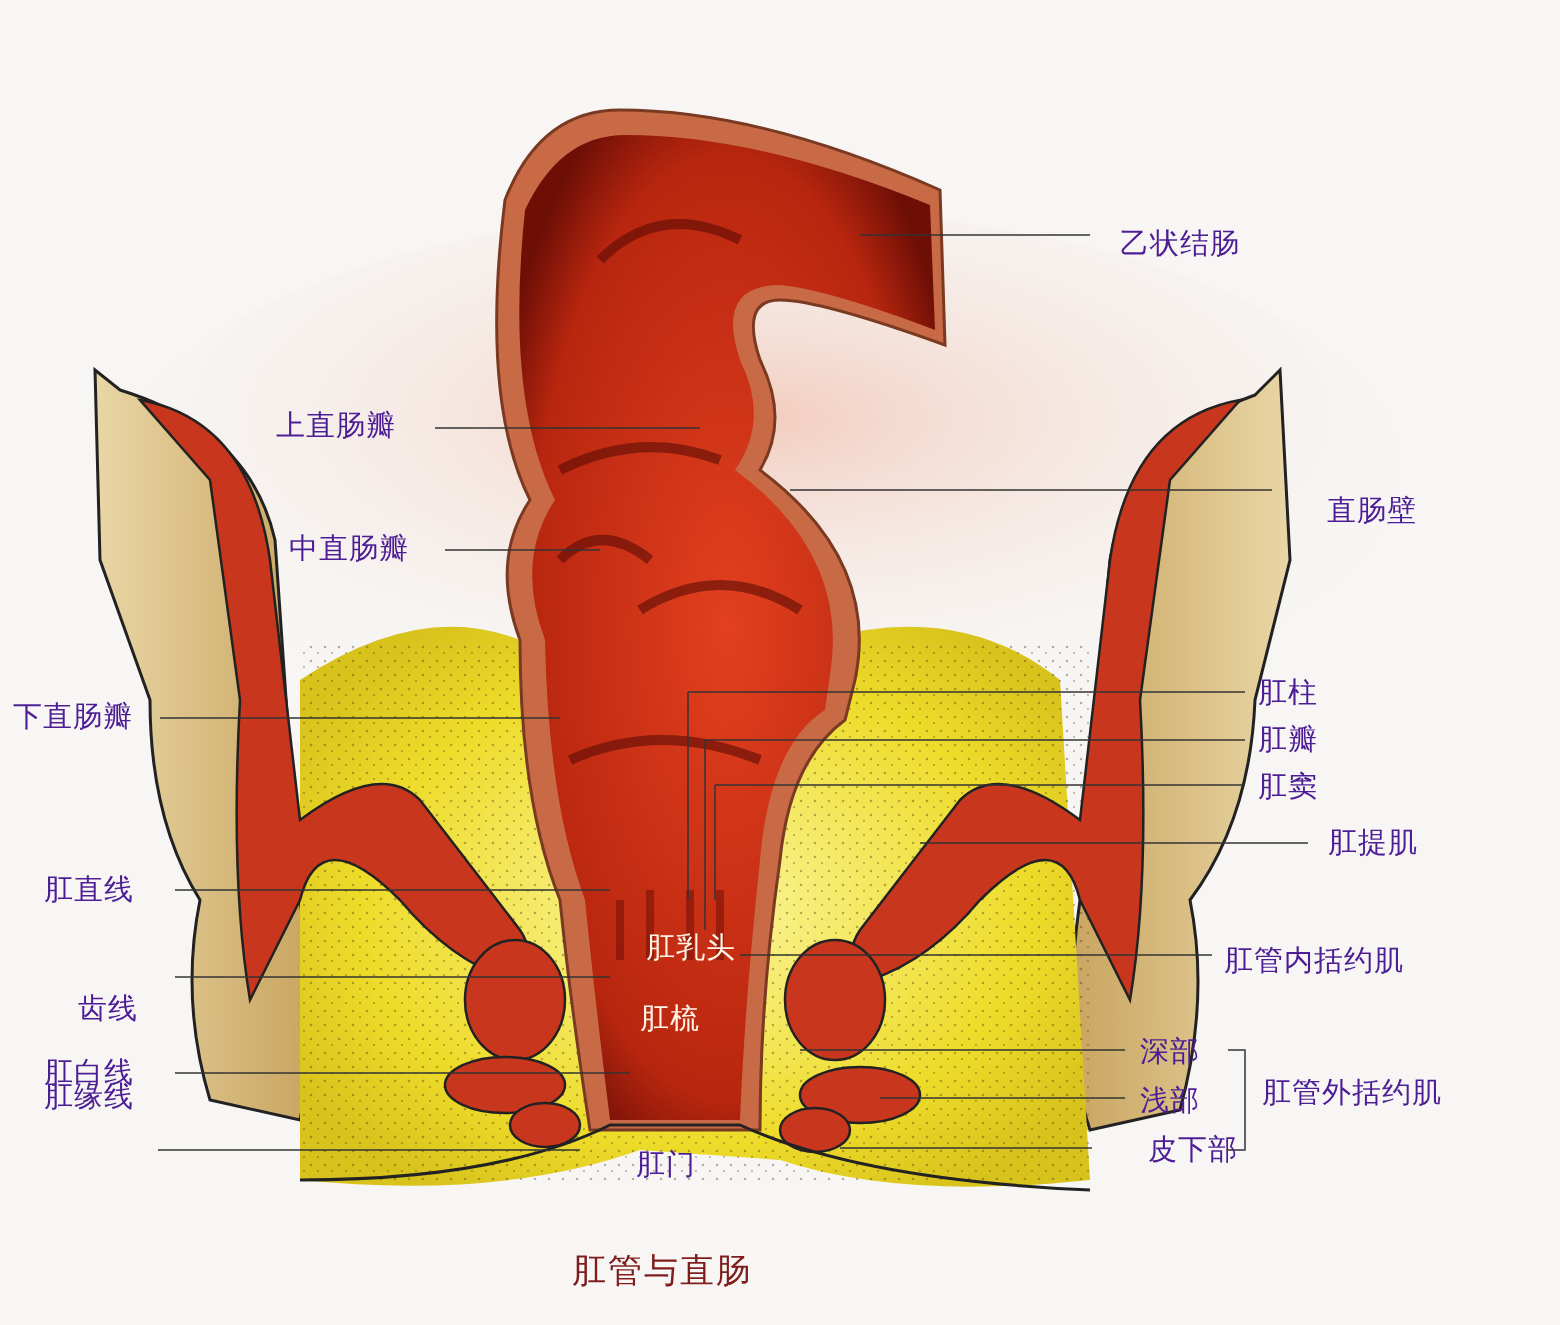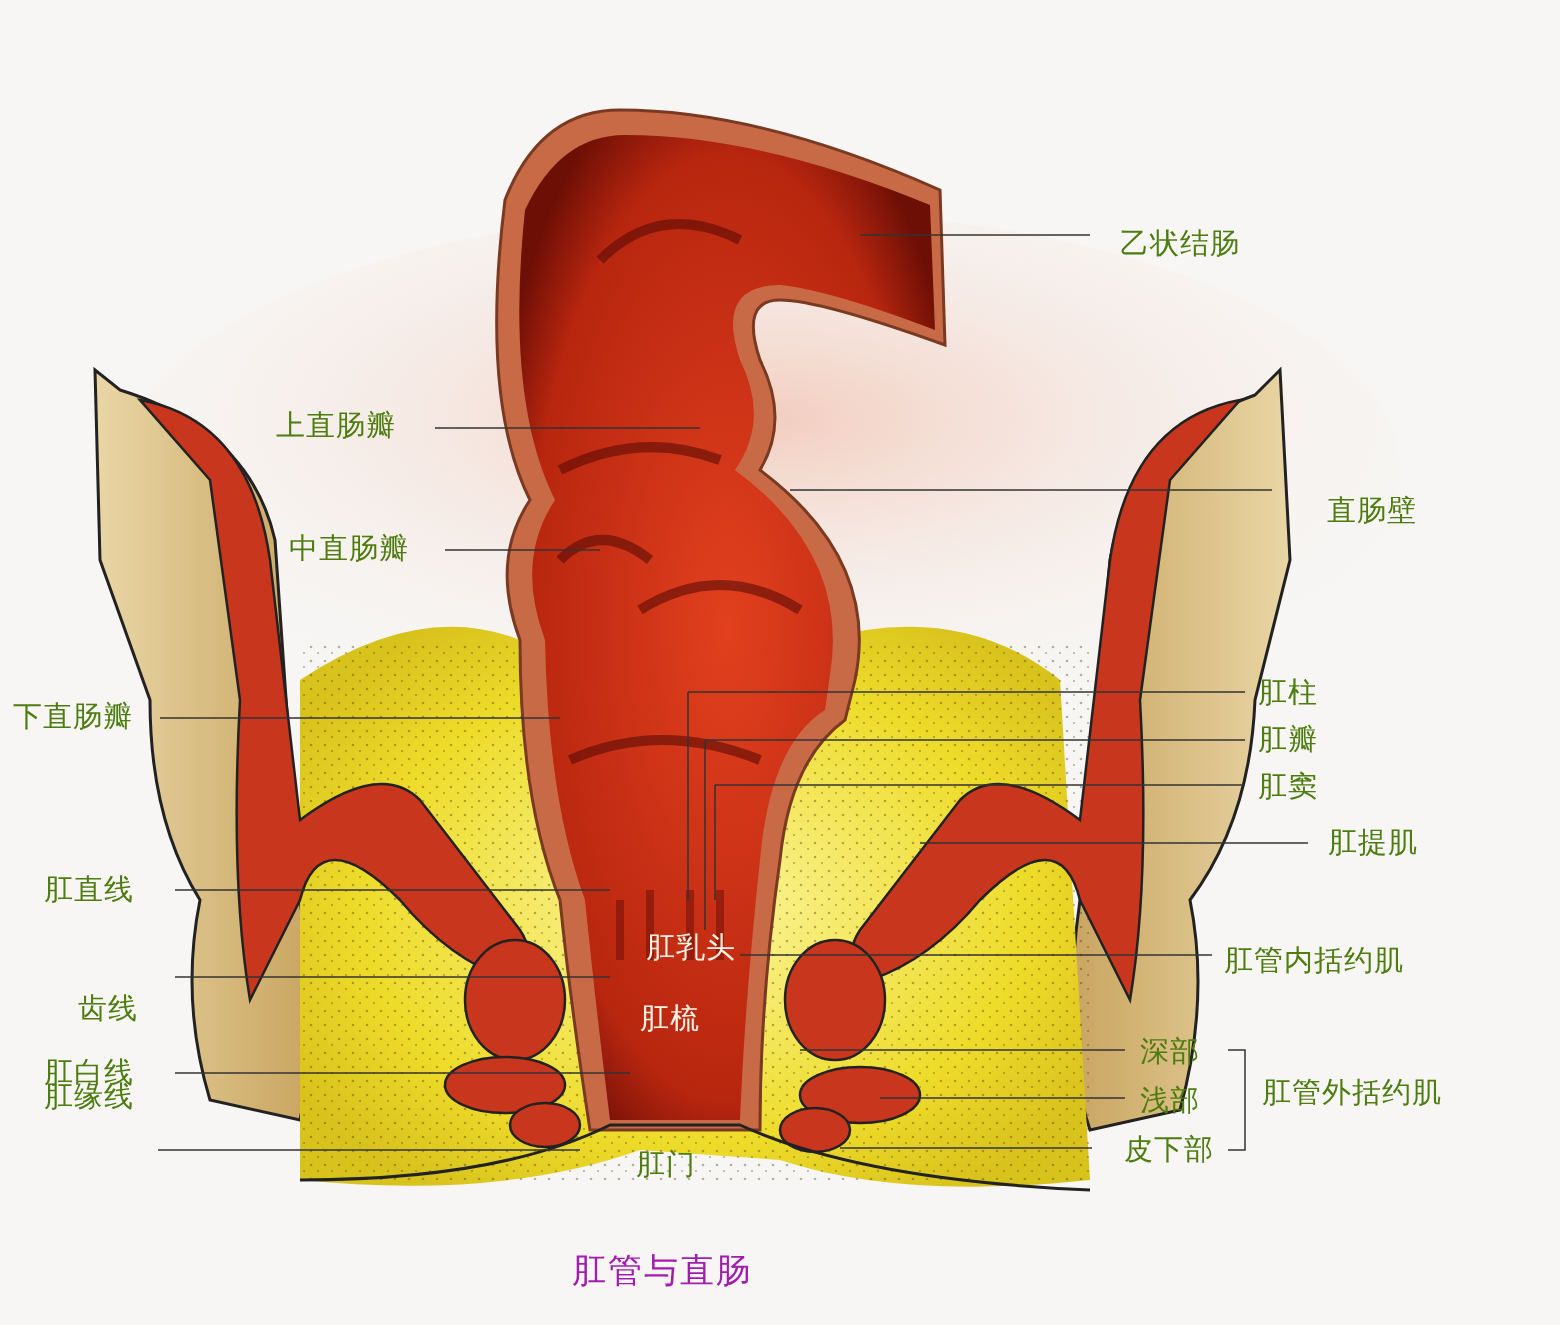--- a/index.html
+++ b/index.html
@@ -3,25 +3,25 @@
 <meta charset="utf-8">
 <style>
   html, body { margin:0; padding:0; }
   body {
     width:1560px; height:1325px; position:relative; overflow:hidden;
     background:#f7f6f4;
     font-family:"DejaVu Sans","Liberation Sans",sans-serif;
   }
   #illustration { position:absolute; left:0; top:0; width:1560px; height:1325px; }
   .label {
-    position:absolute; font-size:29px; color:#4d7c0f; line-height:1;
+    position:absolute; font-size:29px; color:#4c1d95; line-height:1;
     white-space:nowrap; letter-spacing:1px;
   }
   .label.light { color:#fff3e6; }
-  .title { position:absolute; font-size:34px; color:#a21caf; letter-spacing:2px; white-space:nowrap; }
+  .title { position:absolute; font-size:34px; color:#7f1d1d; letter-spacing:2px; white-space:nowrap; }
 </style>
 </head>
 <body>
 
 <svg id="illustration" viewBox="0 0 1560 1325" xmlns="http://www.w3.org/2000/svg">
   <defs>
     <radialGradient id="haze" cx="50%" cy="40%" r="60%">
       <stop offset="0%" stop-color="#f2c8b8" stop-opacity="0.9"></stop>
       <stop offset="100%" stop-color="#f7f6f4" stop-opacity="0"></stop>
     </radialGradient>
@@ -120,20 +120,20 @@
 
 <div class="label" style="left:1120px;top:229px;">乙状结肠</div>
 <div class="label" style="left:1284px;top:496px;margin-left:43px;">直肠壁</div>
 <div class="label" style="left:1258px;top:678px;">肛柱</div>
 <div class="label" style="left:1258px;top:725px;">肛瓣</div>
 <div class="label" style="left:1258px;top:772px;">肛窦</div>
 <div class="label" style="left:1328px;top:828px;">肛提肌</div>
 <div class="label" style="left:1224px;top:946px;">肛管内括约肌</div>
 <div class="label" style="left:1140px;top:1037px;">深部</div>
 <div class="label" style="left:1140px;top:1086px;">浅部</div>
-<div class="label" style="left:1124px;top:1135px;text-align:center;">皮下部</div>
+<div class="label" style="left:1148px;top:1135px;text-align:center;">皮下部</div>
 <div class="label" style="left:1262px;top:1078px;">肛管外括约肌</div>
 
 <div class="label light" style="left:622px;top:933px;margin-left:24px;">肛乳头</div>
 <div class="label light" style="left:640px;top:1004px;">肛梳</div>
 <div class="label" style="left:636px;top:1150px;">肛门</div>
 
 <div class="title" style="left:572px;top:1248px;">肛管与直肠</div>
 
 </body></html>

